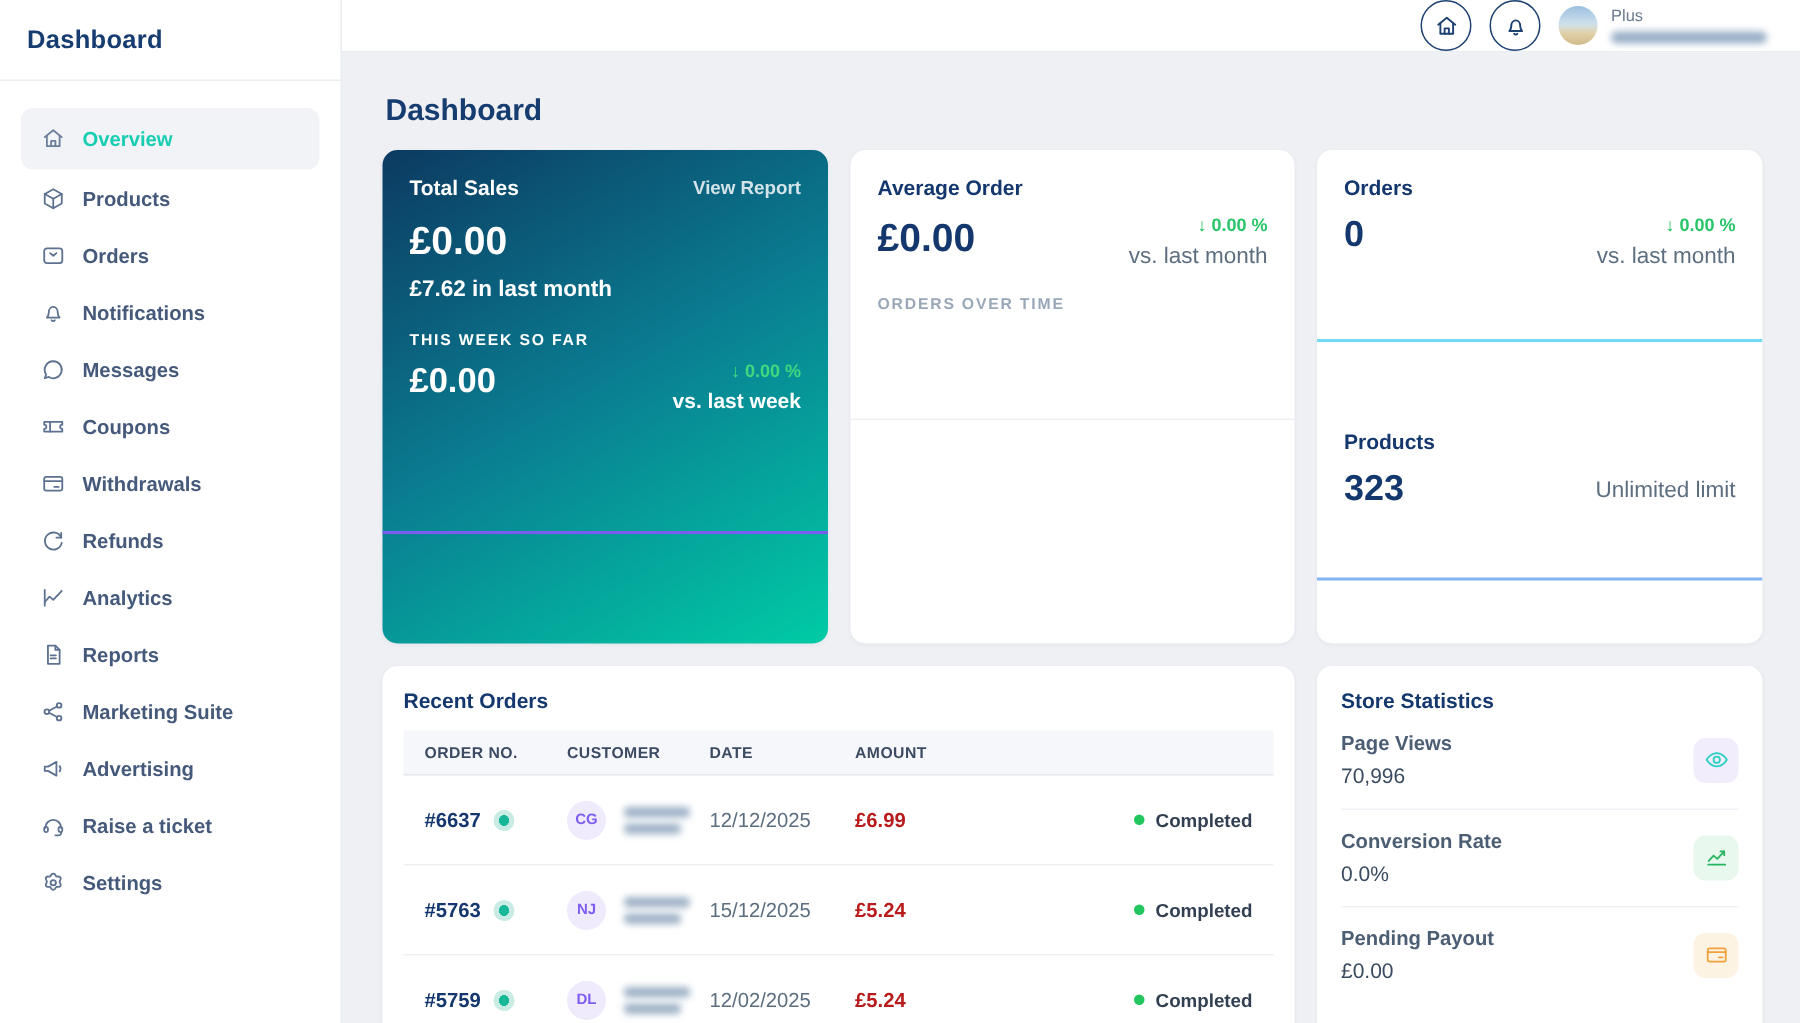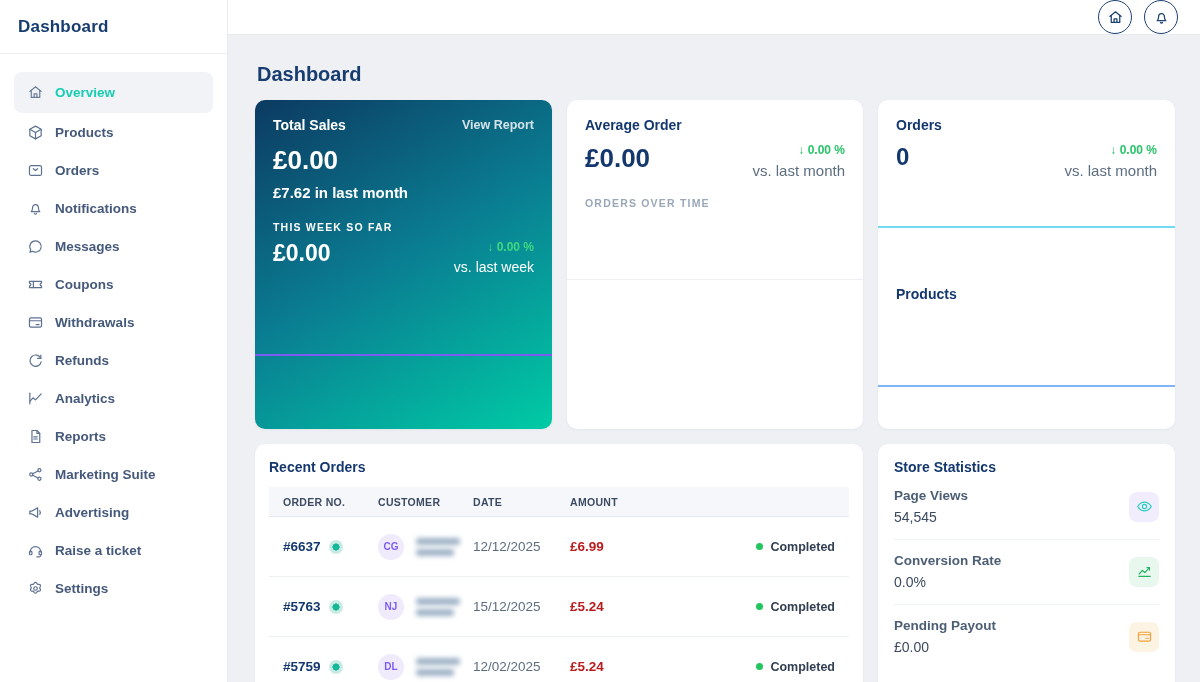--- a/index.html
+++ b/index.html
@@ -49,21 +49,21 @@
   .ts-title { font-size:14px; font-weight:bold; }
   .ts-view { font-size:12.5px; font-weight:600; color:rgba(255,255,255,.82); cursor:pointer; }
   .ts-amount { font-size:26px; font-weight:bold; margin-top:12px; }
   .ts-sub { font-size:15px; font-weight:bold; margin-top:8px; }
   .caps-label { font-size:10.5px; font-weight:bold; letter-spacing:1.2px; margin-top:20px; }
   .ts-row { display:flex; justify-content:space-between; align-items:flex-start; margin-top:7px; }
   .ts-week-amount { font-size:23px; font-weight:bold; }
   .pct { font-size:12px; font-weight:bold; text-align:right; }
   .pct.on-grad { color:#41d97f; }
   .pct.on-white { color:#27c468; }
-  .vs-white { font-size:14px; font-weight:normal; margin-top:5px; text-align:right; }
+  .vs-white { font-size:14px; font-weight:bold; margin-top:5px; text-align:right; }
   .purple-line { position:absolute; left:0; right:0; top:254px; height:2px; background:#7a5cf0; }
 
   
   .wcard { padding:17px 18px; }
   .w-title { font-size:14px; font-weight:bold; color:#14386e; }
   .w-row { display:flex; justify-content:space-between; align-items:flex-start; margin-top:10px; }
   .w-amount { font-size:26px; font-weight:bold; color:#14386e; }
   .w-amount.sm { font-size:24px; }
   .vs-gray { font-size:15px; color:#5d6e80; margin-top:5px; text-align:right; }
   .sub-caps { font-size:10.5px; font-weight:bold; color:#9aa7b8; letter-spacing:1.2px; margin-top:18px; }
@@ -264,20 +264,29 @@
             <path d="M6 9v10h12V9"></path>
             <path d="M10 19v-5h4v5"></path>
           </svg>
       </button>
       <button class="circle-btn">
         <svg viewBox="0 0 24 24" fill="none" stroke="currentColor" stroke-width="1.8" stroke-linecap="round" stroke-linejoin="round">
             <path d="M6 16.5h12c-1.2-1.3-1.8-2.5-1.8-4.8 0-3-1.7-5.2-4.2-5.2s-4.2 2.2-4.2 5.2c0 2.3-.6 3.5-1.8 4.8z"></path>
             <path d="M10.5 19a1.8 1.8 0 003 0"></path>
           </svg>
       </button>
+      <div class="user">
+        <div class="avatar">
+            <div class="avatar-img"></div>
+          </div>
+        <div class="user-meta">
+          <span class="plan">Plus</span>
+          <span class="uname-blur"></span>
+        </div>
+      </div>
     </header>
 
     <main class="content">
       <h2 class="page-title">Dashboard</h2>
 
       <div class="grid-top">
 
         <section class="card ts">
           <div class="ts-head">
             <span class="ts-title">Total Sales</span>
@@ -316,20 +325,24 @@
               <div class="w-amount sm">0</div>
               <div>
                 <div class="pct on-white">↓ 0.00 %</div>
                 <div class="vs-gray">vs. last month</div>
               </div>
             </div>
           </div>
           <div class="cyan-line"></div>
           <div class="op-sec2">
             <div class="w-title">Products</div>
+            <div class="w-row" style="align-items:center;">
+              <div class="w-amount sm">323</div>
+              <div class="op-limit">Unlimited limit</div>
+            </div>
           </div>
           <div class="blue-line"></div>
         </section>
       </div>
 
       <div class="grid-bottom">
 
         <section class="card ro">
           <div class="w-title">Recent Orders</div>
           <div class="t-head" id="t-head">
@@ -399,21 +412,21 @@
               </div>
             </div>
         </section>
 
         <section class="card ss">
           <div class="w-title">Store Statistics</div>
           <div id="stat-list">
               <div class="stat-item">
                 <div>
                   <div class="lbl">Page Views</div>
-                  <div class="val">54,545</div>
+                  <div class="val">70,996</div>
                 </div>
                 <div class="icon-box ib-eye">
                   <svg viewBox="0 0 24 24" fill="none" stroke="currentColor" stroke-width="1.7" stroke-linecap="round" stroke-linejoin="round">
                     <path d="M2.5 12S6 5.8 12 5.8 21.5 12 21.5 12 18 18.2 12 18.2 2.5 12 2.5 12z"></path>
                     <circle cx="12" cy="12" r="3"></circle>
                   </svg>
                 </div>
               </div>
               <div class="stat-item">
                 <div>

